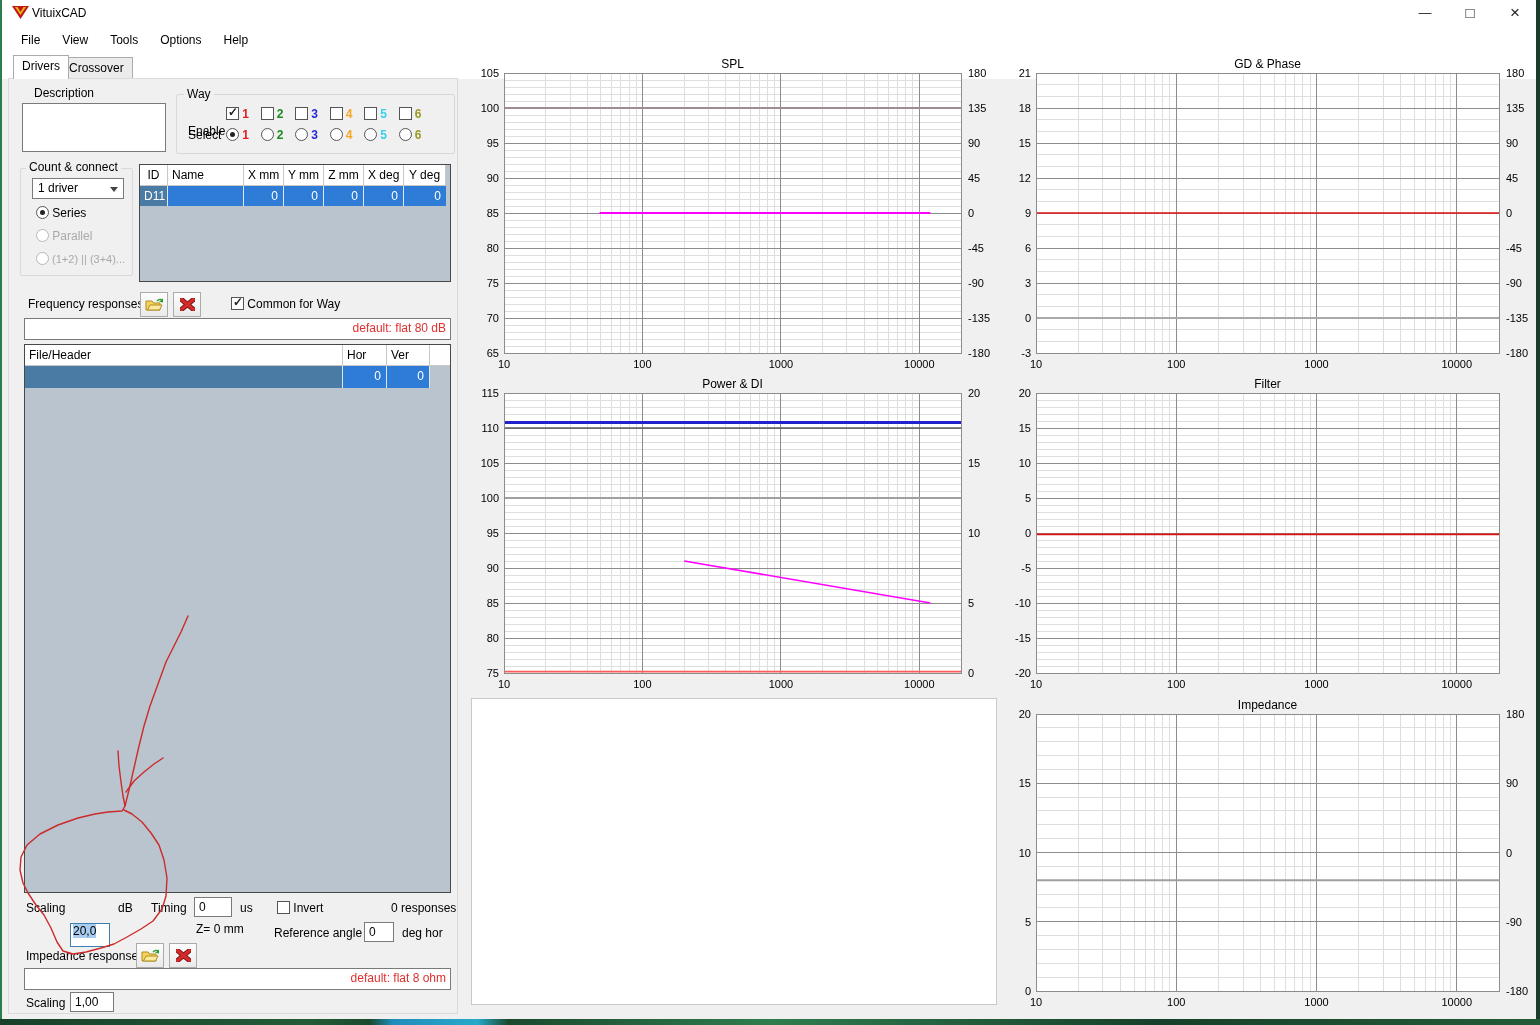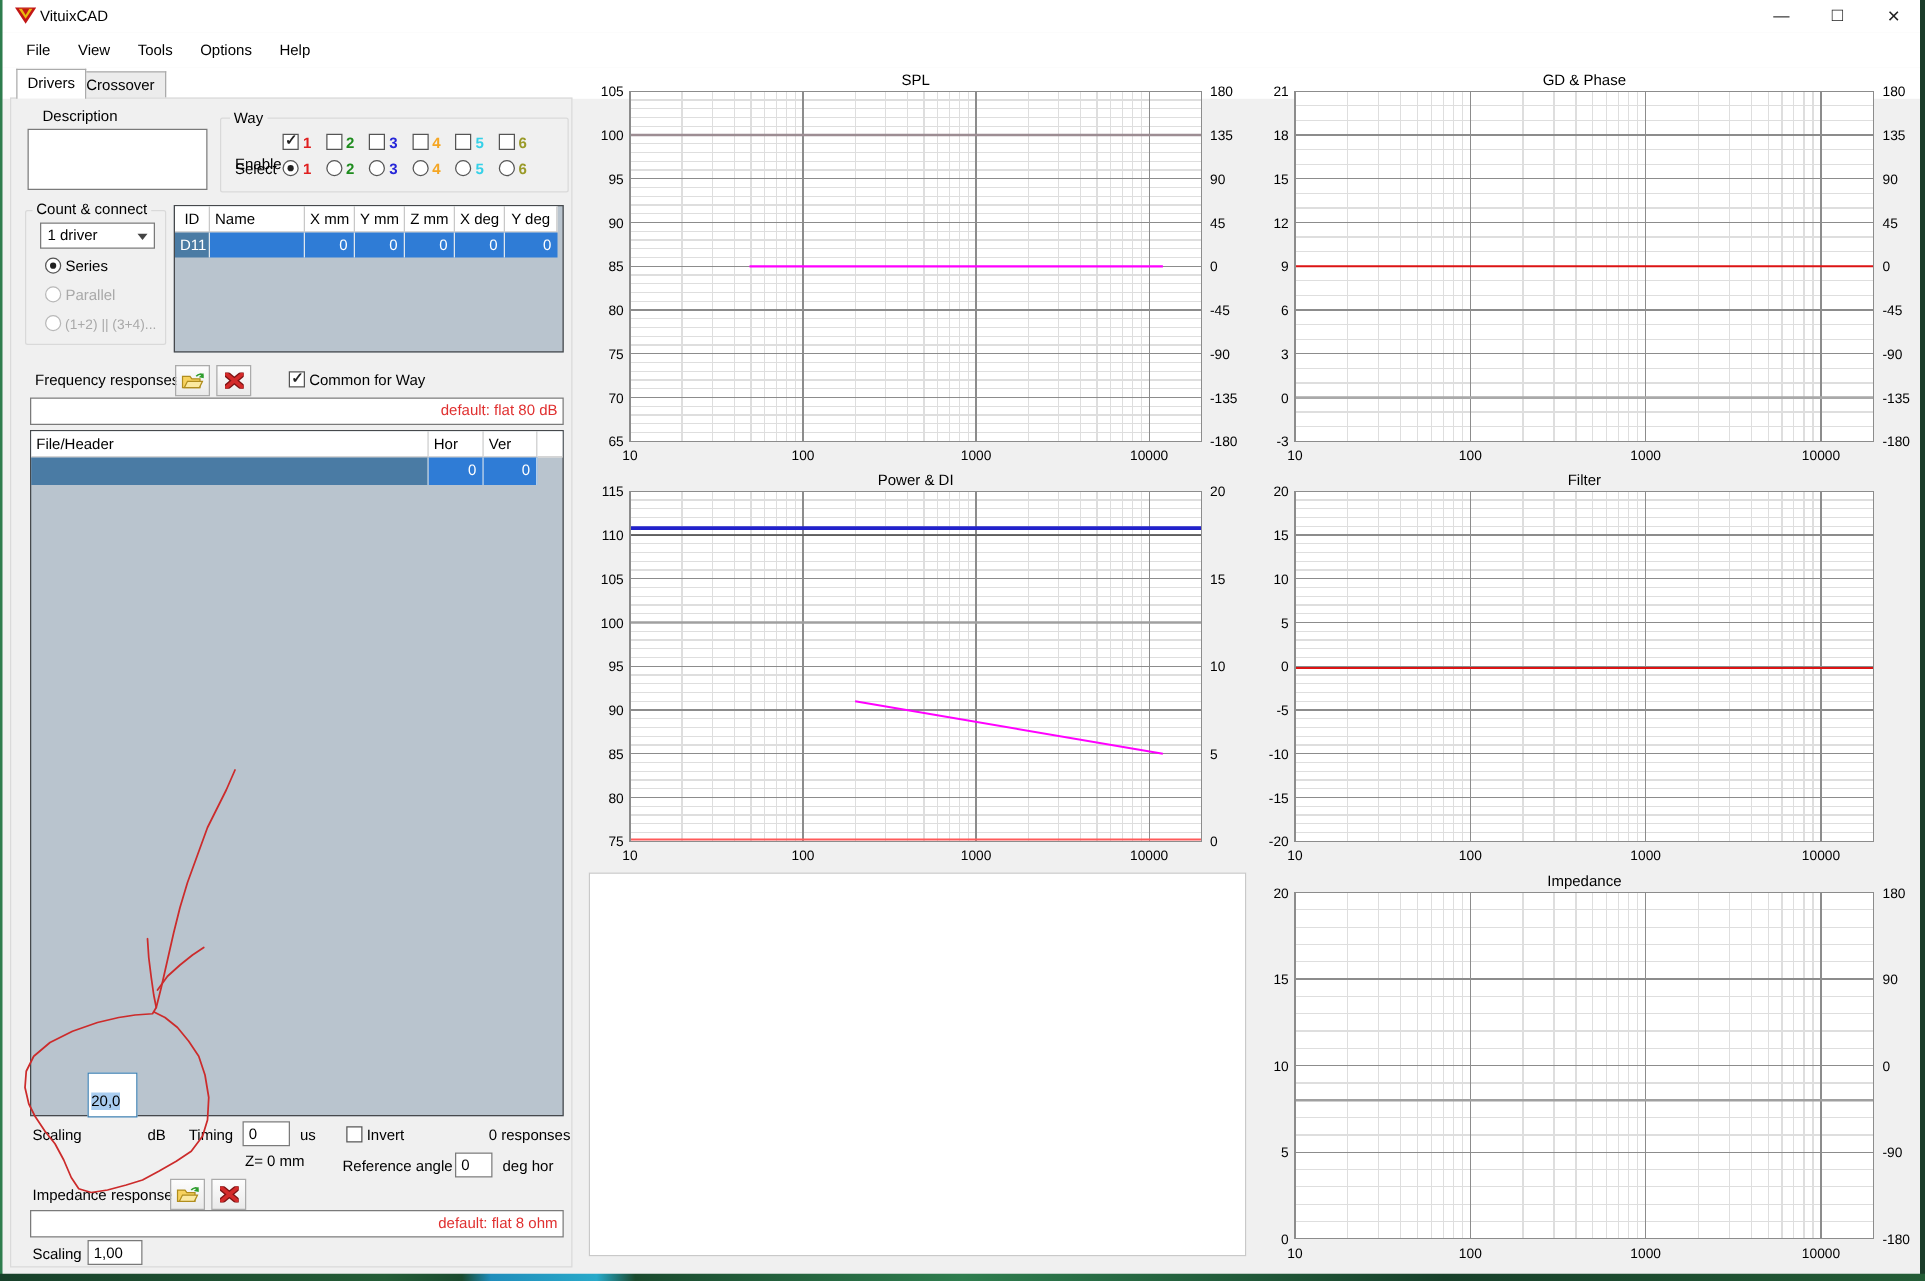--- a/index.html
+++ b/index.html
@@ -158,21 +158,21 @@
     <div class="th" style="flex:1;border-right:none"></div>
   </div>
   <div style="display:flex">
     <div class="cell-file" style="width:318px;height:22px"></div>
     <div class="cell-num" style="width:44px">0</div>
     <div class="cell-num" style="width:43px">0</div>
   </div>
 </div>
 
 <div class="lbl" style="left:26px;top:901px">Scaling</div>
-<div class="abs textbox focus" style="left:70px;top:858px;width:40px;height:36px;padding:15px 2px"><span class="sel">20,0</span></div>
+<div class="abs textbox focus" style="left:70px;top:923px;width:40px;height:24px;padding:0 2px"><span class="sel">20,0</span></div>
 <div class="lbl" style="left:118px;top:901px">dB</div>
 <div class="lbl" style="left:151px;top:901px">Timing</div>
 <div class="abs textbox" style="left:194px;top:897px;width:38px;height:20px">0</div>
 <div class="lbl" style="left:240px;top:901px">us</div>
 <div class="lbl" style="left:196px;top:922px">Z= 0 mm</div>
 <div class="lbl" style="left:277px;top:901px"><span class="cb"></span> <span>Invert</span></div>
 <div class="lbl" style="left:391px;top:901px">0 responses</div>
 <div class="lbl" style="left:274px;top:926px">Reference angle</div>
 <div class="abs textbox" style="left:364px;top:922px;width:30px;height:20px">0</div>
 <div class="lbl" style="left:402px;top:926px">deg hor</div>

